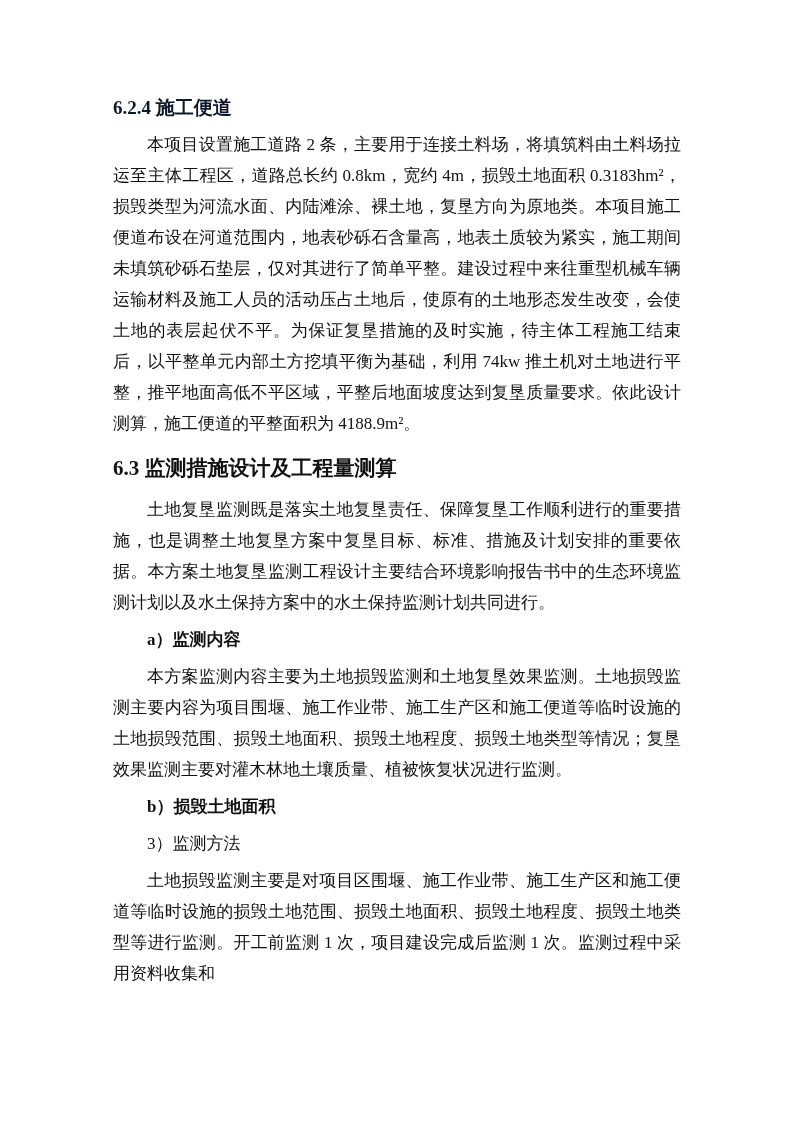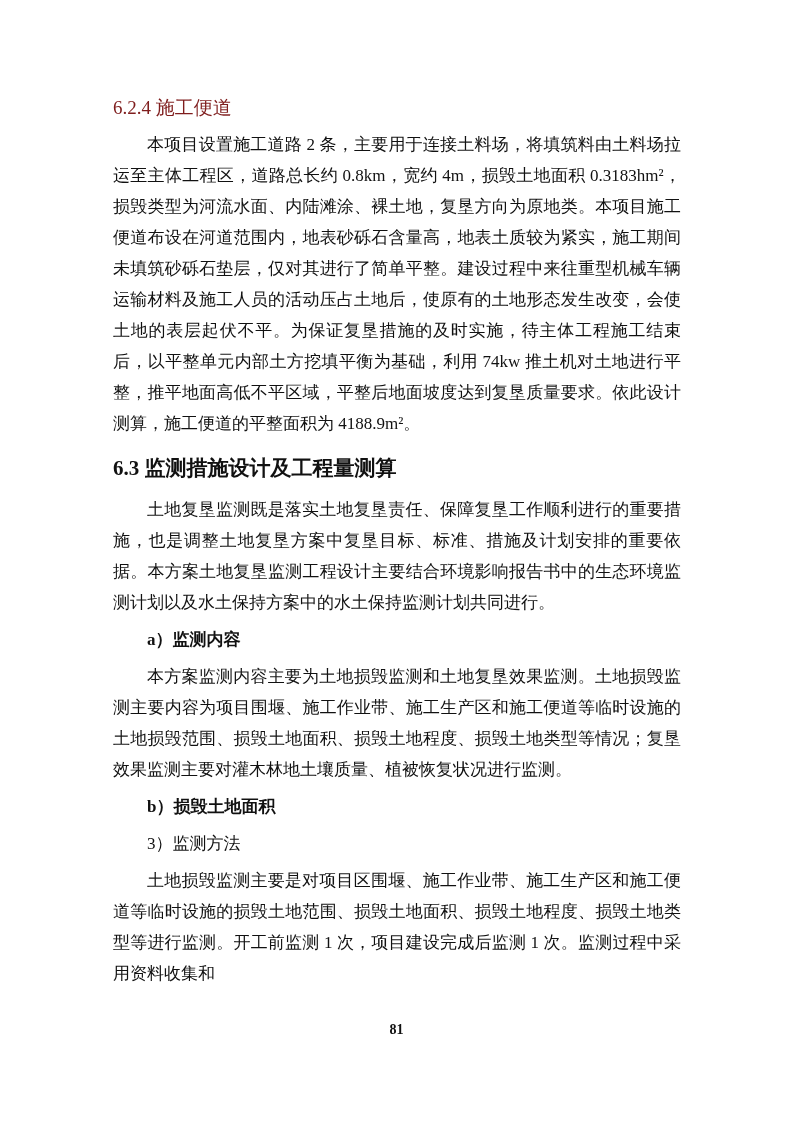--- a/index.html
+++ b/index.html
@@ -30,22 +30,22 @@
     text-justify: inter-character;
     word-break: break-all;
   }
   p.indent {
     text-indent: 2em;
   }
   h3.sec-heading {
     margin: 7px 0 4px 0;
     font-size: 19px;
     line-height: 34px;
-    font-weight: normal;
-    color: #7f1d1d;
+    font-weight: bold;
+    color: #0f172a;
   }
   h2.sec-heading {
     margin: 11px 0 7px 0;
     font-size: 21px;
     line-height: 37px;
     font-weight: bold;
     color: #111111;
   }
   p.sub {
     margin: 6px 0;
@@ -88,14 +88,13 @@
     <p class="body indent">本方案监测内容主要为土地损毁监测和土地复垦效果监测。土地损毁监测主要内容为项目围堰、施工作业带、施工生产区和施工便道等临时设施的土地损毁范围、损毁土地面积、损毁土地程度、损毁土地类型等情况；复垦效果监测主要对灌木林地土壤质量、植被恢复状况进行监测。</p>
 
     <p class="sub bold">b）损毁土地面积</p>
 
     <p class="sub">3）监测方法</p>
 
     <p class="body indent">土地损毁监测主要是对项目区围堰、施工作业带、施工生产区和施工便道等临时设施的损毁土地范围、损毁土地面积、损毁土地程度、损毁土地类型等进行监测。开工前监测 1 次，项目建设完成后监测 1 次。监测过程中采用资料收集和</p>
 
   </div>
 
-  <div class="page-number">81</div>
 </div>
 
 </body></html>

